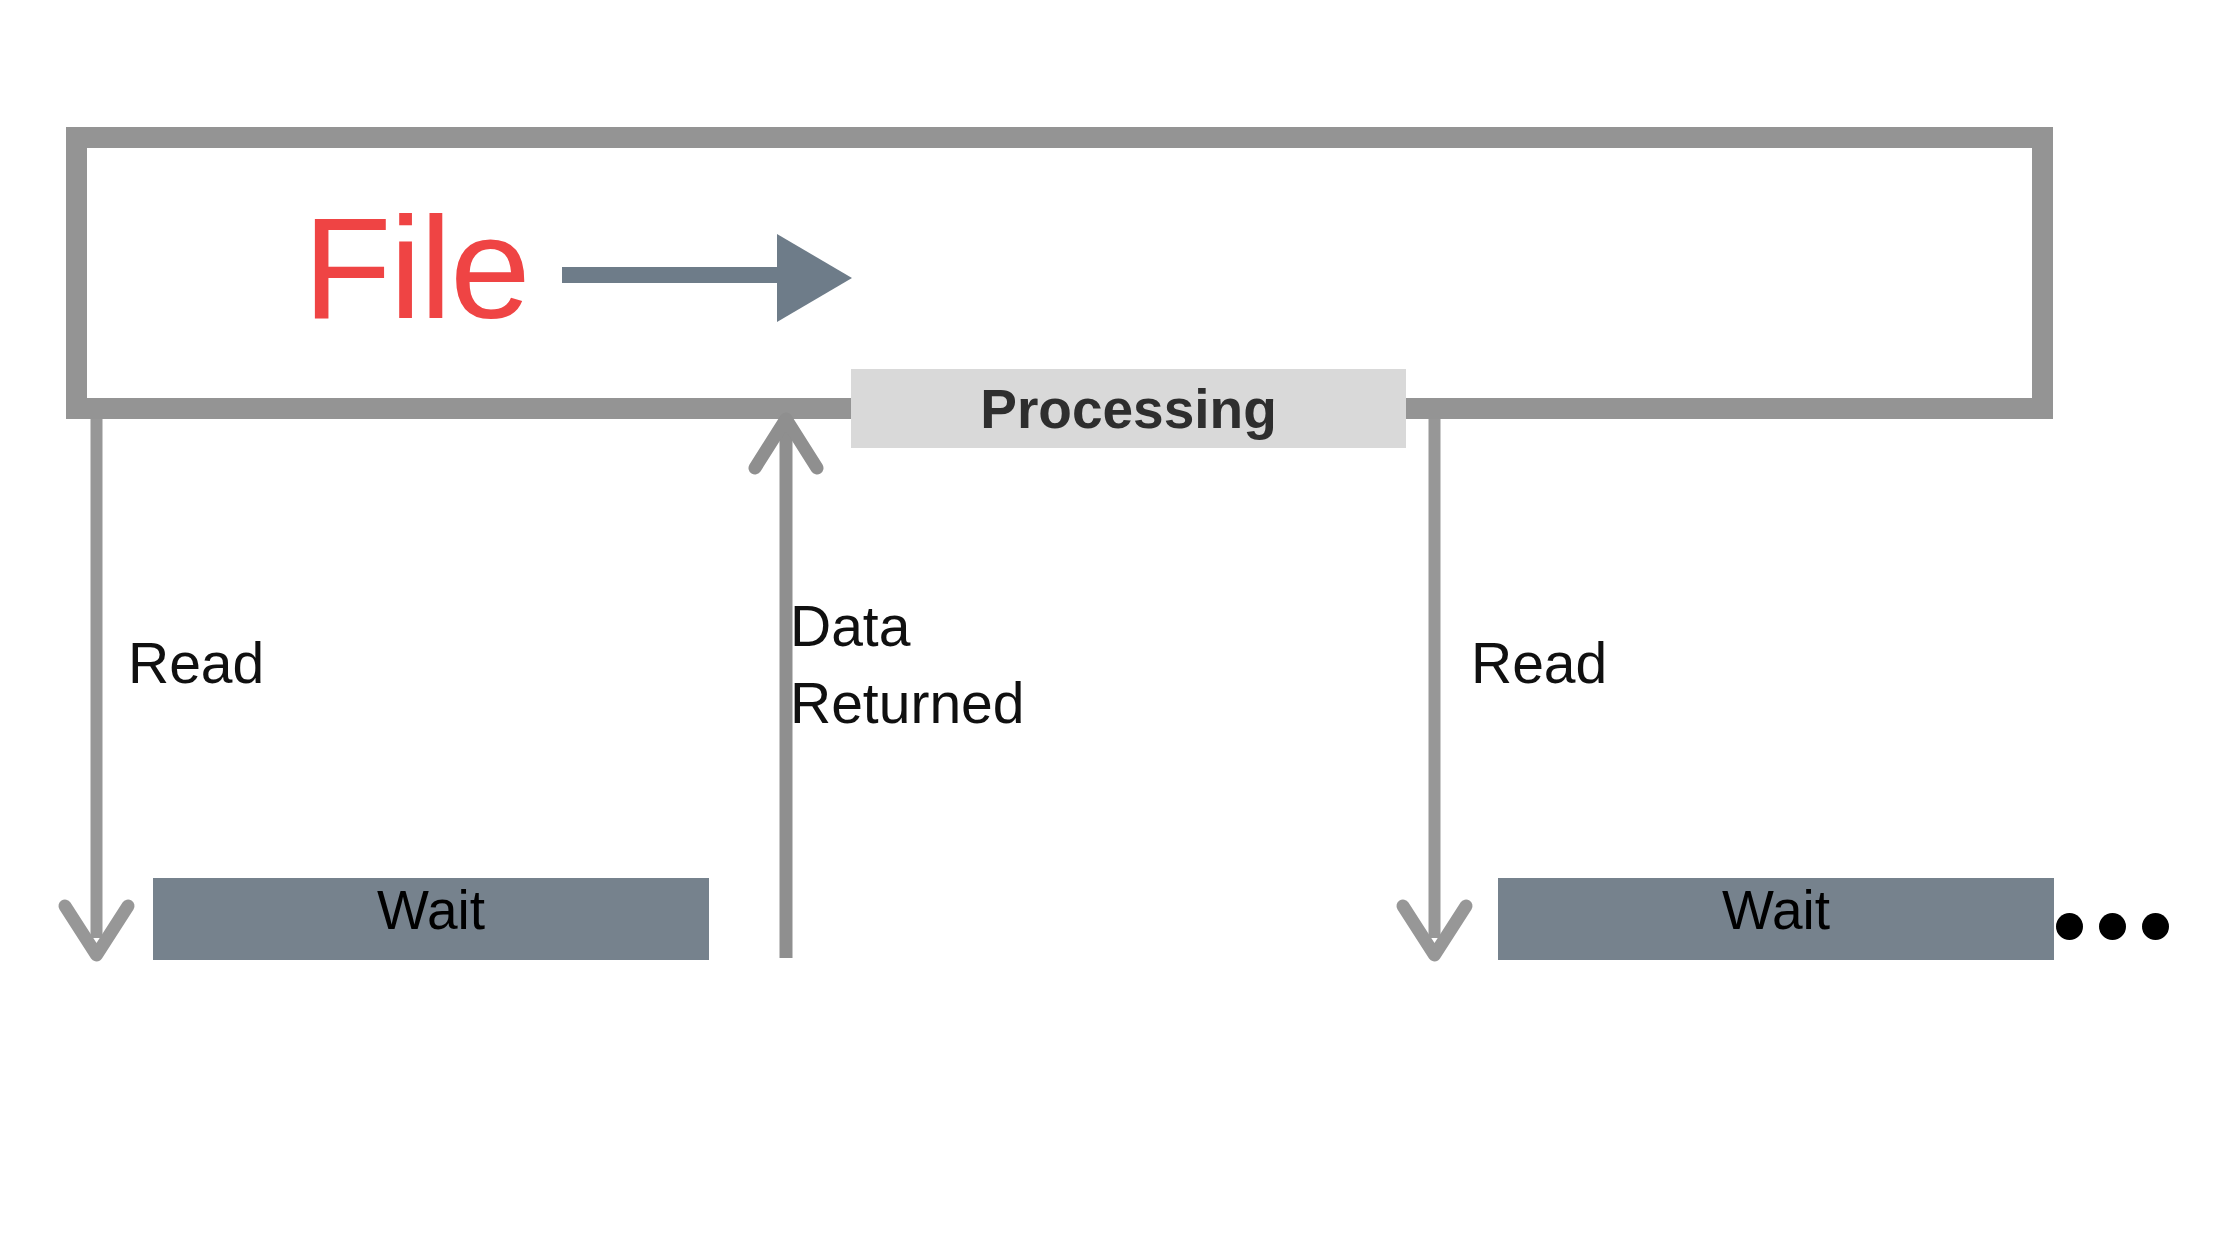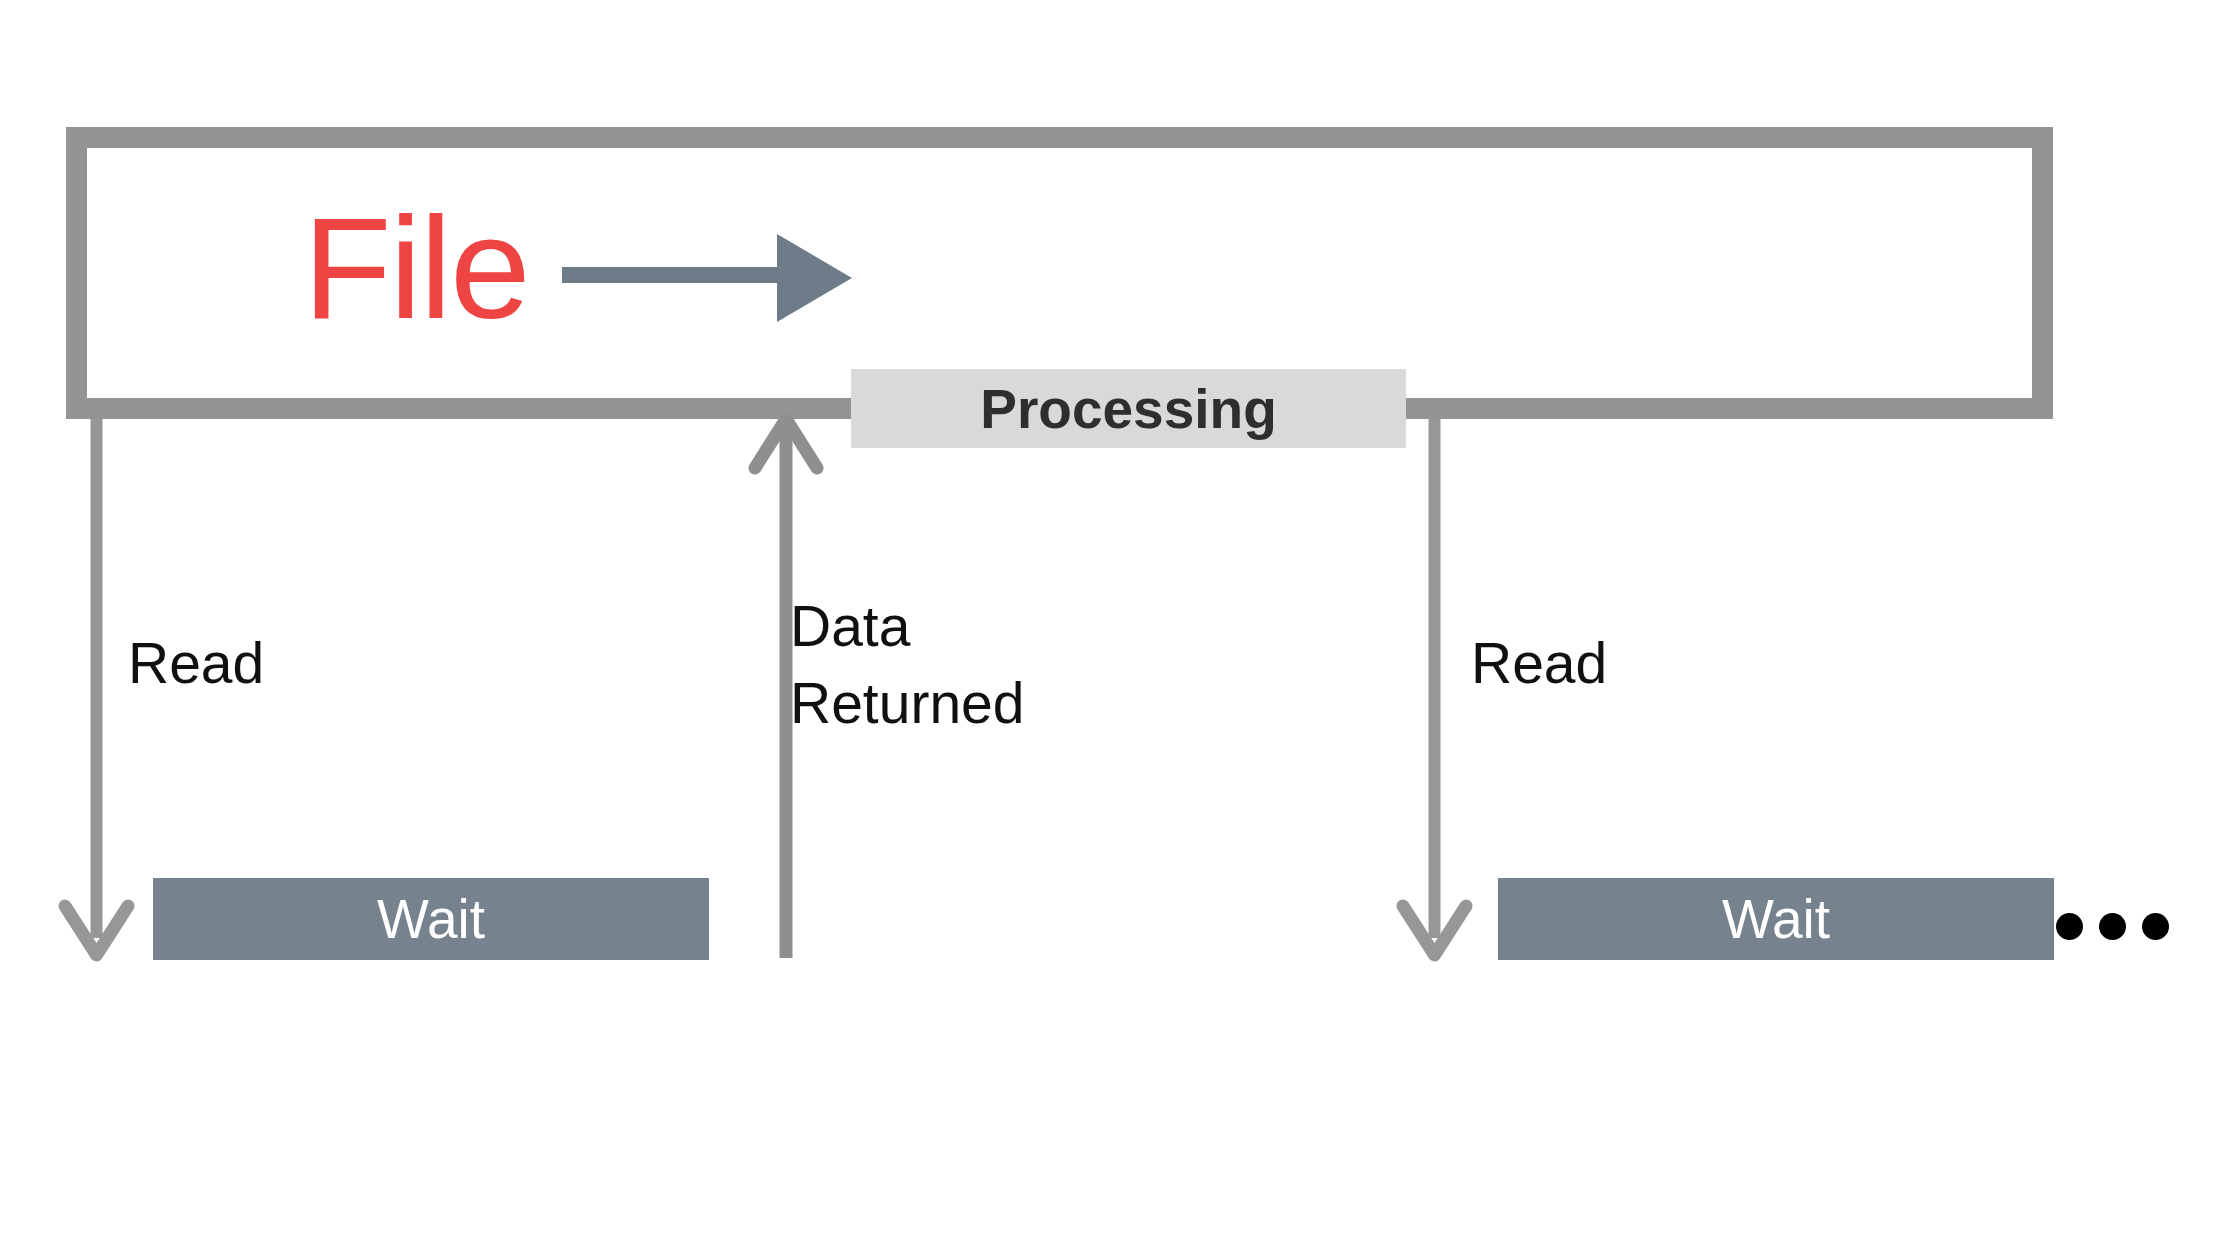--- a/index.html
+++ b/index.html
@@ -40,24 +40,24 @@
     font-weight: 700;
     color: #2e2e2e;
     margin-left: 8px;
   }
 
   
   .wait-bar {
     top: 878px;
     width: 556px; height: 82px;
     background: #76828d;
-    display: flex; align-items: center; justify-content: center;
+    display: flex; justify-content: center;
     font-size: 55px;
     font-weight: 300;
-    color: #ffffff;
+    color: #000000;
   }
   .wait-left  { left: 153px; }
   .wait-right { left: 1498px; }
 
   
   .arrow-label {
     font-size: 57px;
     font-weight: 400;
     color: #101010;
     line-height: 77px;

